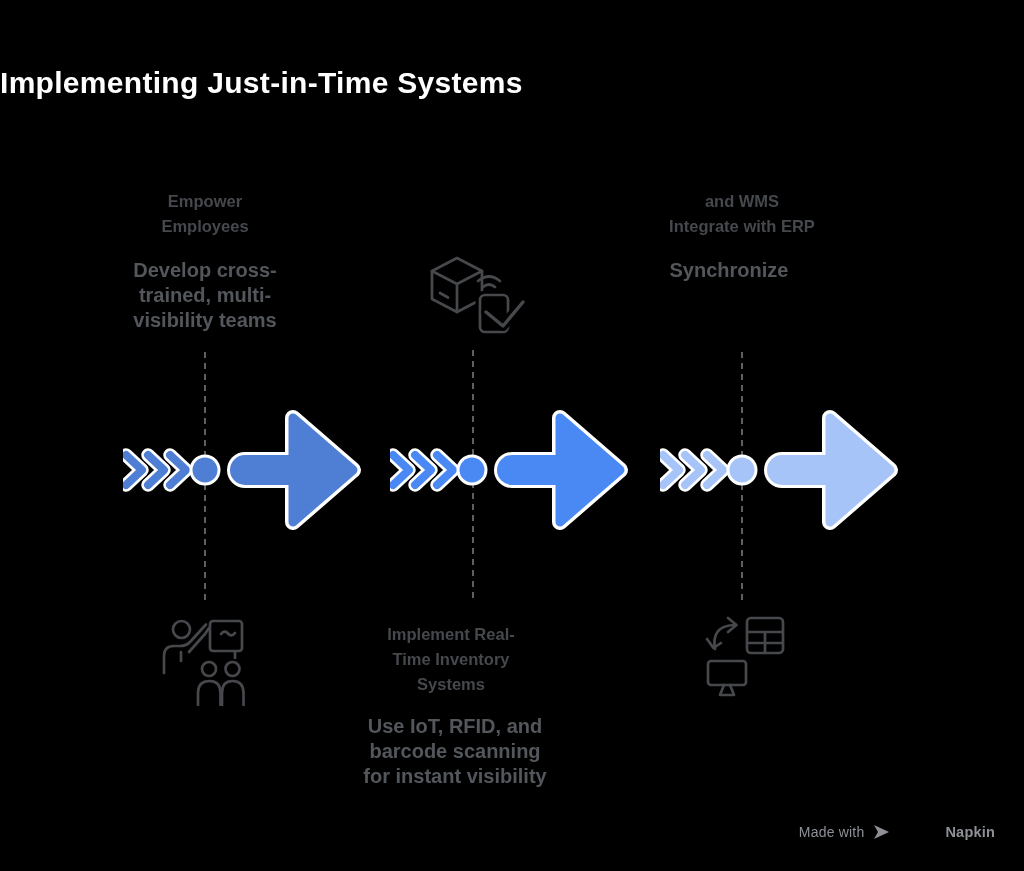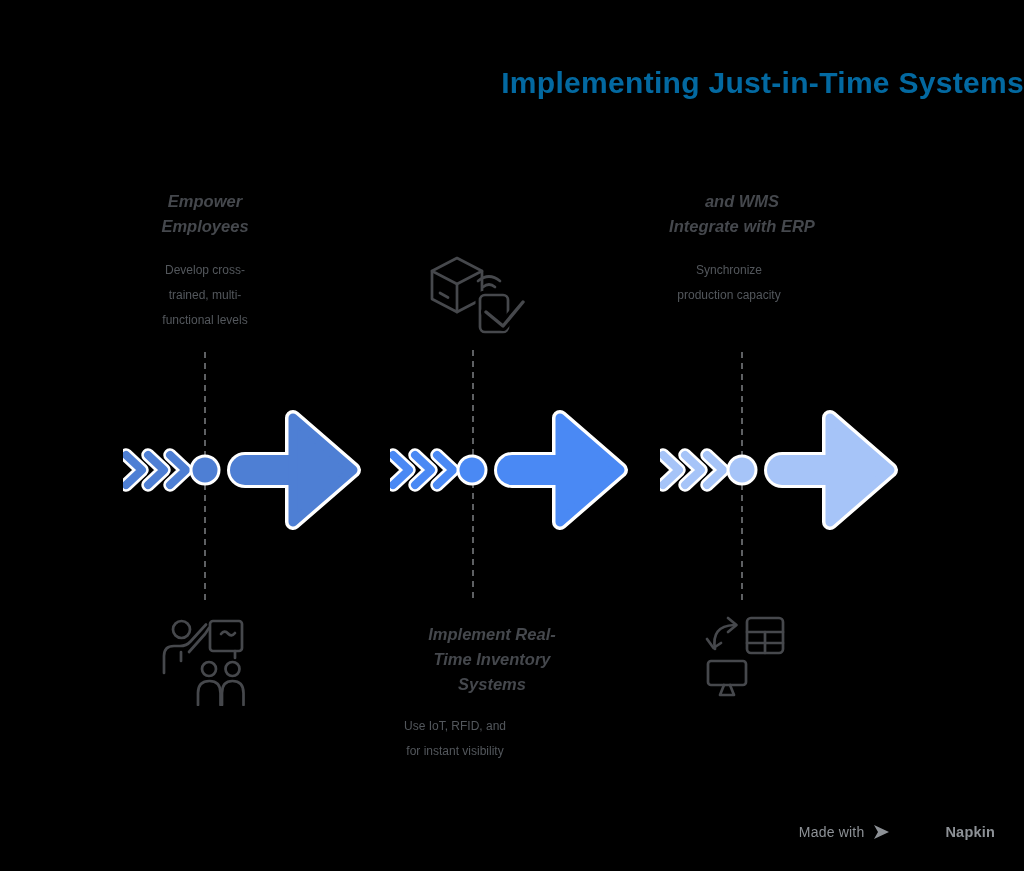--- a/index.html
+++ b/index.html
@@ -2,26 +2,26 @@
 <html><head>
 <meta charset="utf-8">
 <style>
   html,body{margin:0;padding:0;background:#000;}
   .canvas{
     position:relative;width:1024px;height:871px;background:#000000;
     font-family:"Liberation Sans", sans-serif;overflow:hidden;
   }
   .title{
     position:absolute;left:0;top:66px;width:1024px;margin:0;
-    text-align:right;font-size:30px;font-weight:700;letter-spacing:.3px;
-    color:#0369a1;
+    text-align:left;font-size:30px;font-weight:700;letter-spacing:.3px;
+    color:#ffffff;
   }
   .textblock{position:absolute;width:230px;text-align:center;}
-  .heading{font-size:16.5px;font-weight:700;line-height:25px;color:#45484d;font-style:italic;}
-  .body{font-size:12px;font-weight:400;line-height:25px;color:#53575c;}
+  .heading{font-size:16.5px;font-weight:700;line-height:25px;color:#45484d;}
+  .body{font-size:20px;font-weight:700;line-height:25px;color:#53575c;}
   .dash{position:absolute;}
   .arrow-group{position:absolute;top:402px;}
   .halo{stroke:#ffffff;}
   .halo-fill{fill:#ffffff;stroke:#ffffff;}
   .icon-svg{position:absolute;}
   .watermark{
     position:absolute;top:822px;right:29px;height:20px;
     display:flex;align-items:center;gap:7px;
   }
   .wm-text{font-size:14px;font-weight:500;color:#8d9196;letter-spacing:.2px;}
@@ -34,39 +34,39 @@
 
   <h1 class="title">Implementing Just-in-Time Systems</h1>
 
   <div class="textblock heading" style="left:90px;top:189px">
     <div>Empower</div>
     <div>Employees</div>
   </div>
   <div class="textblock body" style="left:90px;top:258px">
     <div>Develop cross-</div>
     <div>trained, multi-</div>
-    <div>functional levels</div>
+    <div>visibility teams</div>
   </div>
 
   <div class="textblock heading" style="left:627px;top:189px">
     <div>and WMS</div>
     <div>Integrate with ERP</div>
   </div>
   <div class="textblock body" style="left:614px;top:258px">
     <div>Synchronize</div>
-    <div>production capacity</div>
   </div>
 
-  <div class="textblock heading" style="left:377px;top:622px">
+  <div class="textblock heading" style="left:336px;top:622px">
     <div>Implement Real-</div>
     <div>Time Inventory</div>
     <div>Systems</div>
   </div>
   <div class="textblock body" style="left:340px;top:714px">
     <div>Use IoT, RFID, and</div>
+    <div>barcode scanning</div>
     <div>for instant visibility</div>
   </div>
 
   <svg class="dash" style="left:203px;top:352px" width="4" height="248">
     <line x1="2" y1="0" x2="2" y2="248" stroke-width="2" stroke-dasharray="6 5" stroke="#5e6063"></line>
   </svg>
   <svg class="dash" style="left:471px;top:350px" width="4" height="252">
     <line x1="2" y1="0" x2="2" y2="252" stroke-width="2" stroke-dasharray="6 5" stroke="#5e6063"></line>
   </svg>
   <svg class="dash" style="left:740px;top:352px" width="4" height="248">

